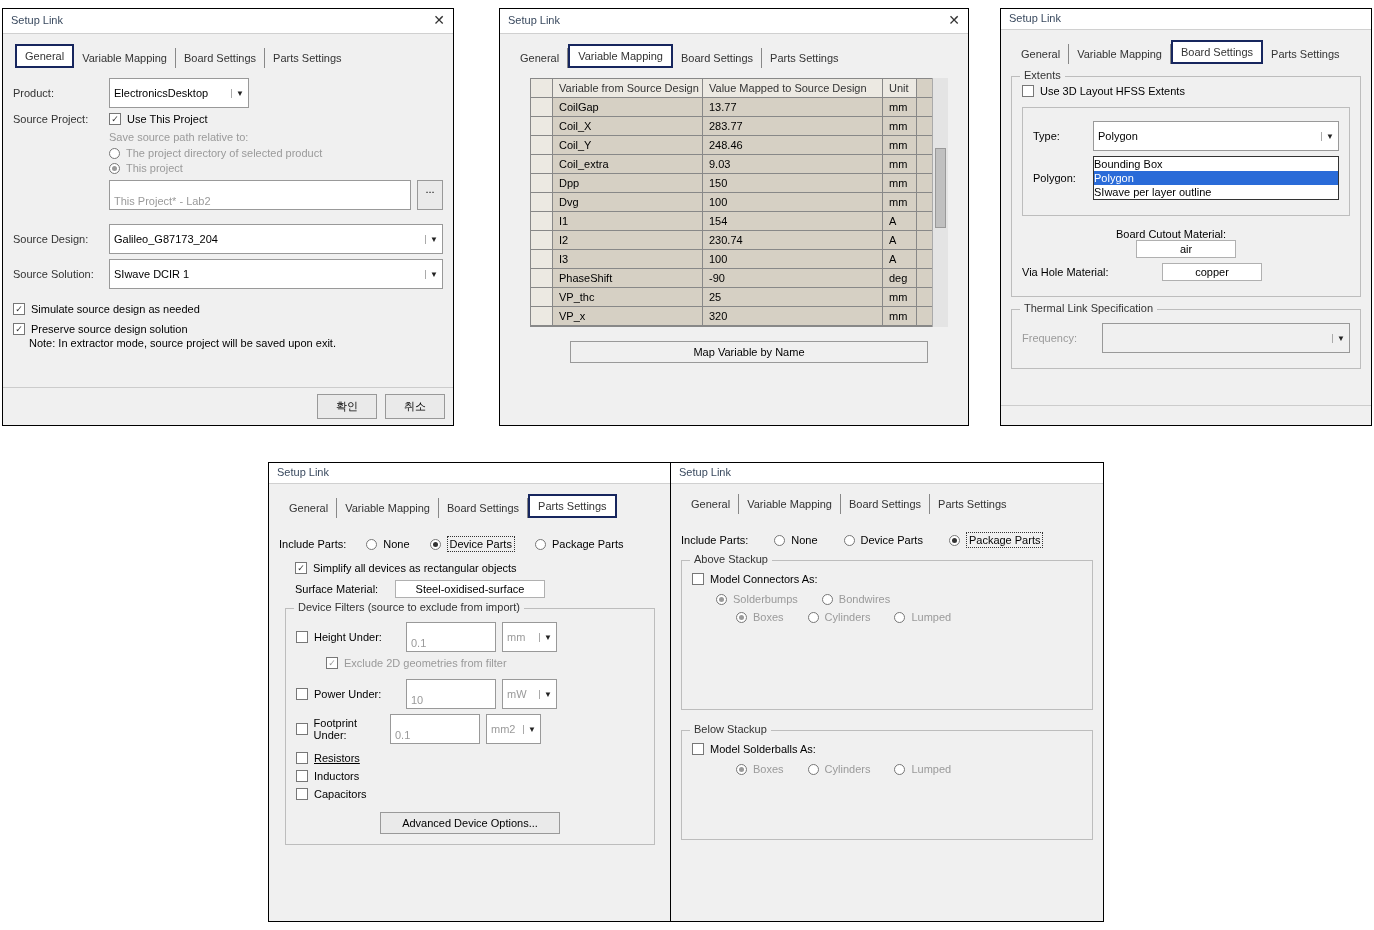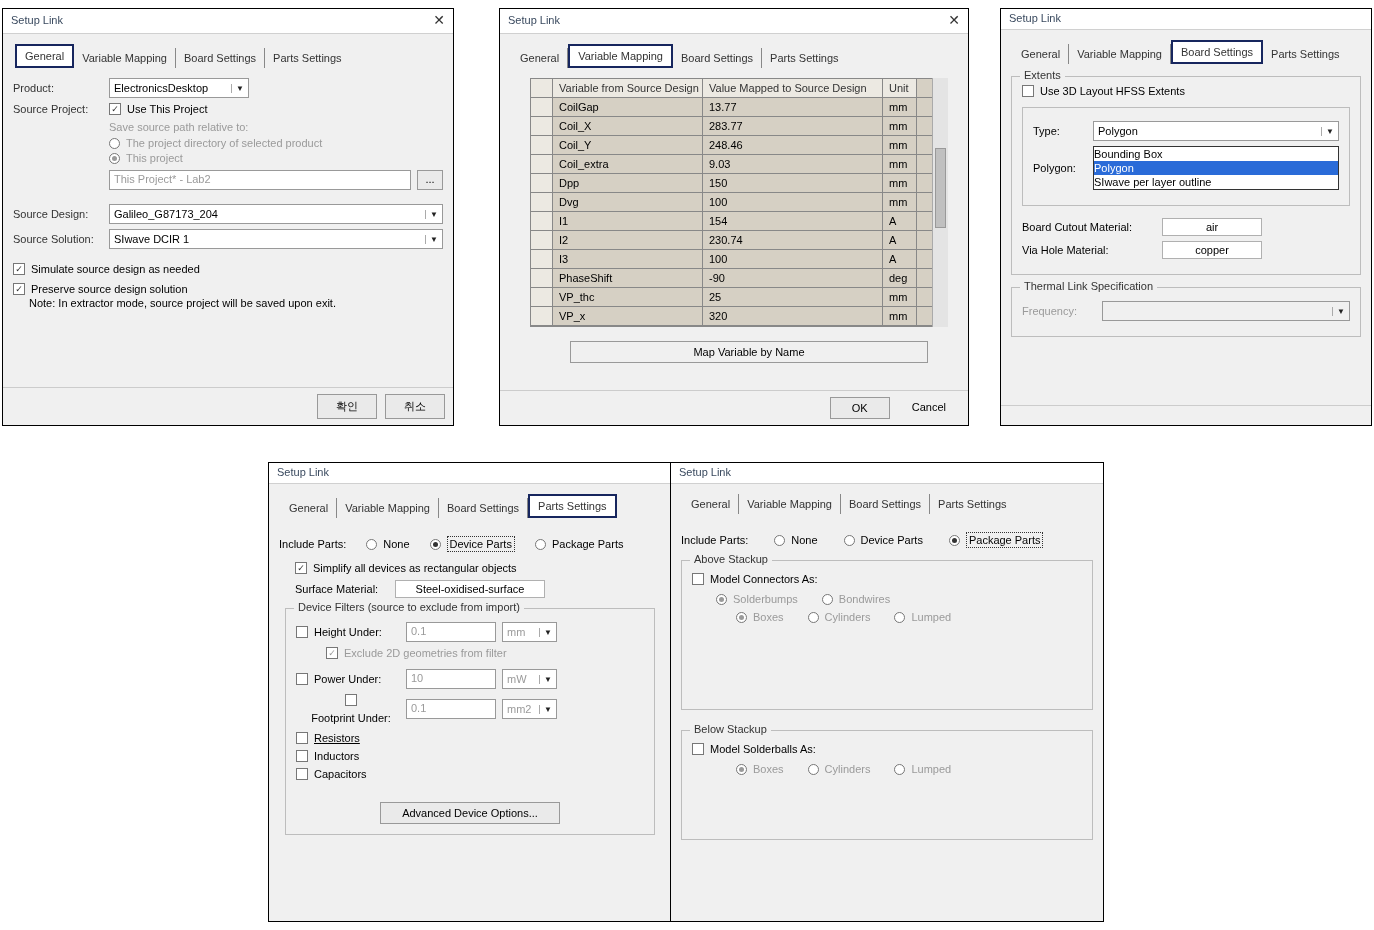--- a/index.html
+++ b/index.html
@@ -7,21 +7,21 @@
   .dlg { position: absolute; border: 1px solid #000; background: #f0f0f0; display: flex; flex-direction: column; }
   .dlg-title { display: flex; align-items: center; justify-content: space-between; background: #fff; padding: 3px 8px 5px 8px; color: #3a4a5f; font-size: 12px; border-bottom: 1px solid #d0d0d0; }
   .dlg-title .x { font-size: 14px; color: #333; }
   .dlg-body { flex: 1; padding: 6px 10px 8px 10px; position: relative; overflow: hidden; }
   .tabs { display: flex; align-items: flex-end; margin: 4px 0 10px 2px; }
   .tab { padding: 3px 8px; border-right: 1px solid #888; color: #333; line-height: 1.3; }
   .tab:last-child { border-right: none; }
   .tab.hl { border: 2px solid #17265e; background: #fff; }
   .row { display: flex; align-items: center; margin: 5px 0; }
   .lbl { width: 96px; color: #333; }
-  .select, .input { border: 1px solid #999; background: #fff; padding: 2px 4px; height: 20px; }
+  .select, .input { border: 1px solid #999; background: #fff; padding: 14px 4px; height: 20px; }
   .select { display: flex; align-items: center; justify-content: space-between; }
   .select .arr { font-size: 8px; color: #222; border-left: 1px solid #aaa; padding-left: 4px; }
   .chk { display: flex; align-items: center; gap: 6px; }
   .chk .box { width: 12px; height: 12px; border: 1px solid #777; background: #fff; display: flex; align-items: center; justify-content: center; font-size: 9px; color: #333; }
   .radio { display: flex; align-items: center; gap: 6px; }
   .radio .circle { width: 11px; height: 11px; border: 1px solid #777; border-radius: 50%; background: #fff; display: flex; align-items: center; justify-content: center; }
   .radio .dot { width: 5px; height: 5px; background: #333; border-radius: 50%; }
   .gray { color: #9a9a9a; }
   .note { margin: 2px 0 0 16px; font-size: 11px; }
   .btn { border: 1px solid #999; background: #eaeaea; padding: 4px 14px; min-width: 60px; text-align: center; }
@@ -221,24 +221,20 @@
         </div>
       <div class="scroll-col">
           <div class="thumb"></div>
         </div>
     </div>
 
     <div style="margin:14px 30px 0 60px;">
       <div class="btn" style="width:100%; background:#f0f0f0;">Map Variable by Name</div>
     </div>
   </div>
-  <div class="btnrow">
-    <div class="btn">OK</div>
-    <div class="btn" style="border:none; background:transparent;">Cancel</div>
-  </div>
 </div>
 
 <div class="dlg" style="left:1000px; top:8px; width:372px; height:418px;">
   <div class="dlg-title">
     <span>Setup Link</span>
   </div>
   <div class="dlg-body">
     <div class="tabs">
       <div class="tab">General</div>
       <div class="tab">Variable Mapping</div>
@@ -262,21 +258,21 @@
         </div>
         <div class="row" style="position:relative;">
           <div style="width:60px;">Polygon:</div>
           <div class="dropdown-open" style="position:static; flex:1;">
             <div class="opt">Bounding Box</div>
             <div class="opt sel">Polygon</div>
             <div class="opt">SIwave per layer outline</div>
           </div>
         </div>
       </div>
-      <div class="row" style="margin-top:10px;">
+      <div class="row" style="margin-top:10px;flex-direction:column;">
         <div style="width:140px;">Board Cutout Material:</div>
         <div class="valbox">air</div>
       </div>
       <div class="row">
         <div style="width:140px;">Via Hole Material:</div>
         <div class="valbox">copper</div>
       </div>
     </div>
 
     <div class="groupbox">
@@ -358,21 +354,21 @@
             <span>Power Under:</span>
           </div>
         <div class="input gray" style="width:90px;">10</div>
         <div style="width:6px;"></div>
         <div class="select gray" style="width:55px;">
             <span>mW</span>
             <span class="arr">▼</span>
           </div>
       </div>
       <div class="row">
-        <div class="chk" style="width:110px;flex-direction:column;">
+        <div class="chk" style="width:94px;">
             <span class="box"></span>
             <span>Footprint Under:</span>
           </div>
         <div class="input gray" style="width:90px;">0.1</div>
         <div style="width:6px;"></div>
         <div class="select gray" style="width:55px;">
             <span>mm2</span>
             <span class="arr">▼</span>
           </div>
       </div>
@@ -383,21 +379,21 @@
         </div>
       <div class="chk" style="margin-top:6px;">
           <span class="box"></span>
           <span>Inductors</span>
         </div>
       <div class="chk" style="margin-top:6px;">
           <span class="box"></span>
           <span>Capacitors</span>
         </div>
 
-      <div style="text-align:center; margin-top:22px;text-decoration:underline;">
+      <div style="text-align:center; margin-top:12px;text-decoration:underline;">
         <div class="btn" style="display:inline-block; min-width:180px;">Advanced Device Options...</div>
       </div>
     </div>
   </div>
 </div>
 
 <div class="dlg" style="left:670px; top:462px; width:434px; height:460px;">
   <div class="dlg-title">
     <span>Setup Link</span>
   </div>

